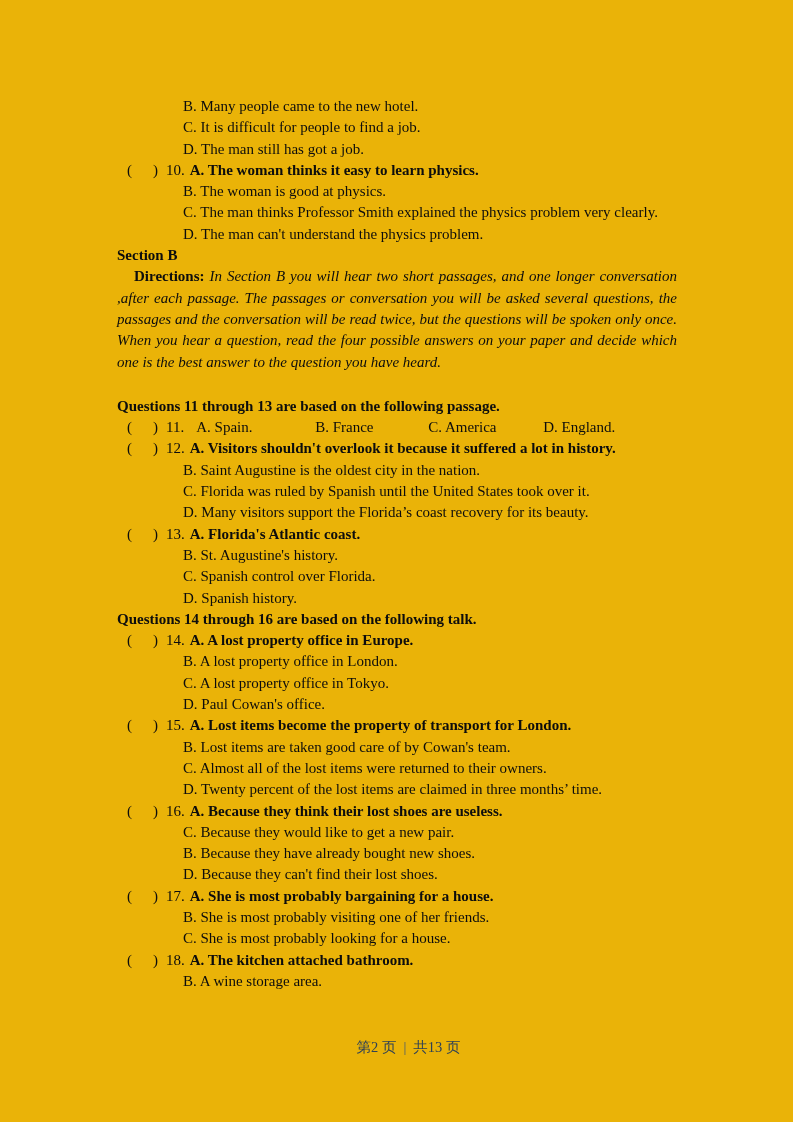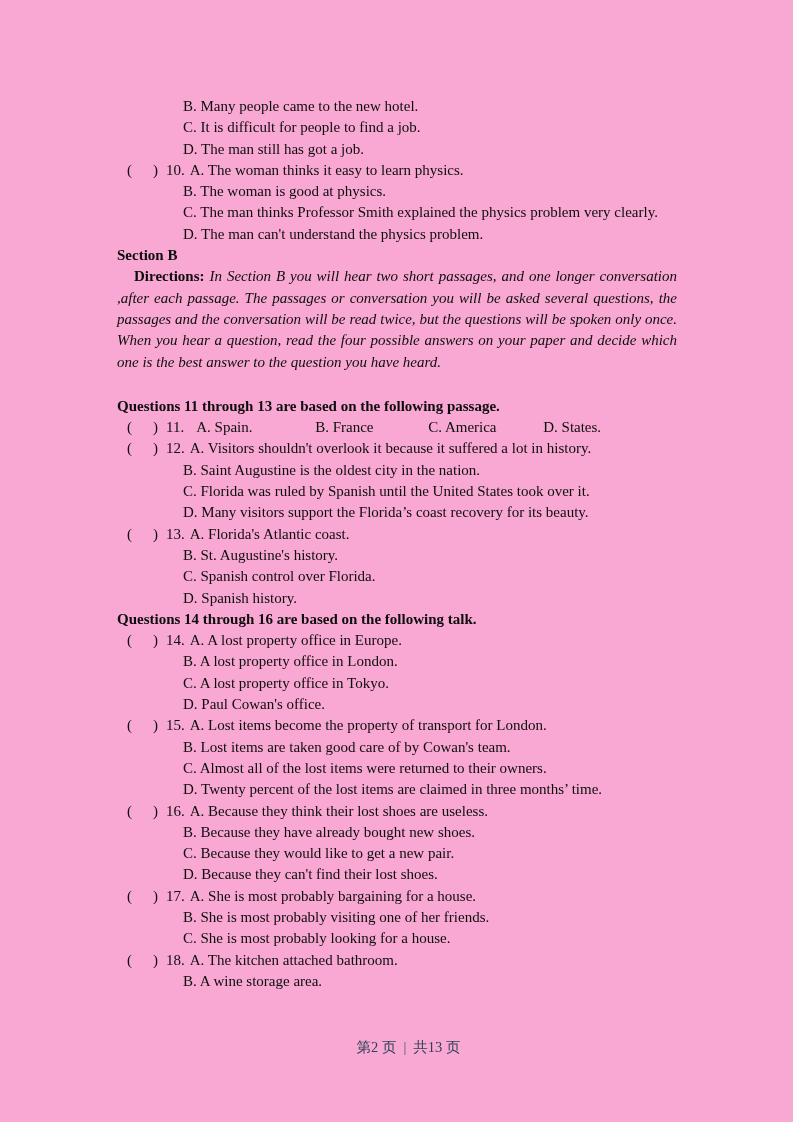--- a/index.html
+++ b/index.html
@@ -1,35 +1,35 @@
 <!DOCTYPE html>
 <html><head>
 <meta charset="utf-8">
 <style>
   html,body{margin:0;padding:0;background:#ffffff;}
   .page{
     position:relative;
     width:793px;height:1122px;
-    background:#f9a8d4;
+    background:#eab308;
     font-family:"Liberation Serif","DejaVu Serif",serif;
     font-size:15px;
     color:#0d0d0d;
     overflow:hidden;
   }
   .content{
     position:absolute;
     left:117px;top:96px;
     width:560px;
   }
   .line{line-height:21.3px;min-height:21.3px;white-space:nowrap;}
   .cont{padding-left:66px;}
   .qrow{display:flex;}
   .paren{display:inline-flex;justify-content:space-between;width:31px;margin-left:10px;flex:none;}
   .qnum{margin-left:8px;flex:none;}
-  .qtext{margin-left:5px;}
+  .qtext{margin-left:5px;font-weight:bold;}
   .opts{display:flex;margin-left:12px;}
   .opt{flex:none;}
   .opt0{width:119px;}
   .opt1{width:113px;}
   .opt2{width:115px;}
   .heading{font-weight:bold;line-height:21.3px;}
   .directions{
     text-align:justify;
     text-indent:17px;
     line-height:21.3px;
@@ -73,21 +73,21 @@
       <div class="line qrow">
         <span class="paren">
           <span>(</span>
           <span>)</span>
         </span>
         <span class="qnum">11.</span>
         <span class="opts">
           <span class="opt opt0">A. Spain.</span>
           <span class="opt opt1">B. France</span>
           <span class="opt opt2">C. America</span>
-          <span class="opt opt3">D. States.</span>
+          <span class="opt opt3">D. England.</span>
         </span>
       </div>
       <div class="line qrow">
         <span class="paren">
           <span>(</span>
           <span>)</span>
         </span>
         <span class="qnum">12.</span>
         <span class="qtext">A. Visitors shouldn't overlook it because it suffered a lot in history.</span>
       </div>
@@ -129,22 +129,22 @@
       <div class="line cont">C. Almost all of the lost items were returned to their owners.</div>
       <div class="line cont">D. Twenty percent of the lost items are claimed in three months’ time.</div>
       <div class="line qrow">
         <span class="paren">
           <span>(</span>
           <span>)</span>
         </span>
         <span class="qnum">16.</span>
         <span class="qtext">A. Because they think their lost shoes are useless.</span>
       </div>
+      <div class="line cont">C. Because they would like to get a new pair.</div>
       <div class="line cont">B. Because they have already bought new shoes.</div>
-      <div class="line cont">C. Because they would like to get a new pair.</div>
       <div class="line cont">D. Because they can't find their lost shoes.</div>
       <div class="line qrow">
         <span class="paren">
           <span>(</span>
           <span>)</span>
         </span>
         <span class="qnum">17.</span>
         <span class="qtext">A. She is most probably bargaining for a house.</span>
       </div>
       <div class="line cont">B. She is most probably visiting one of her friends.</div>

